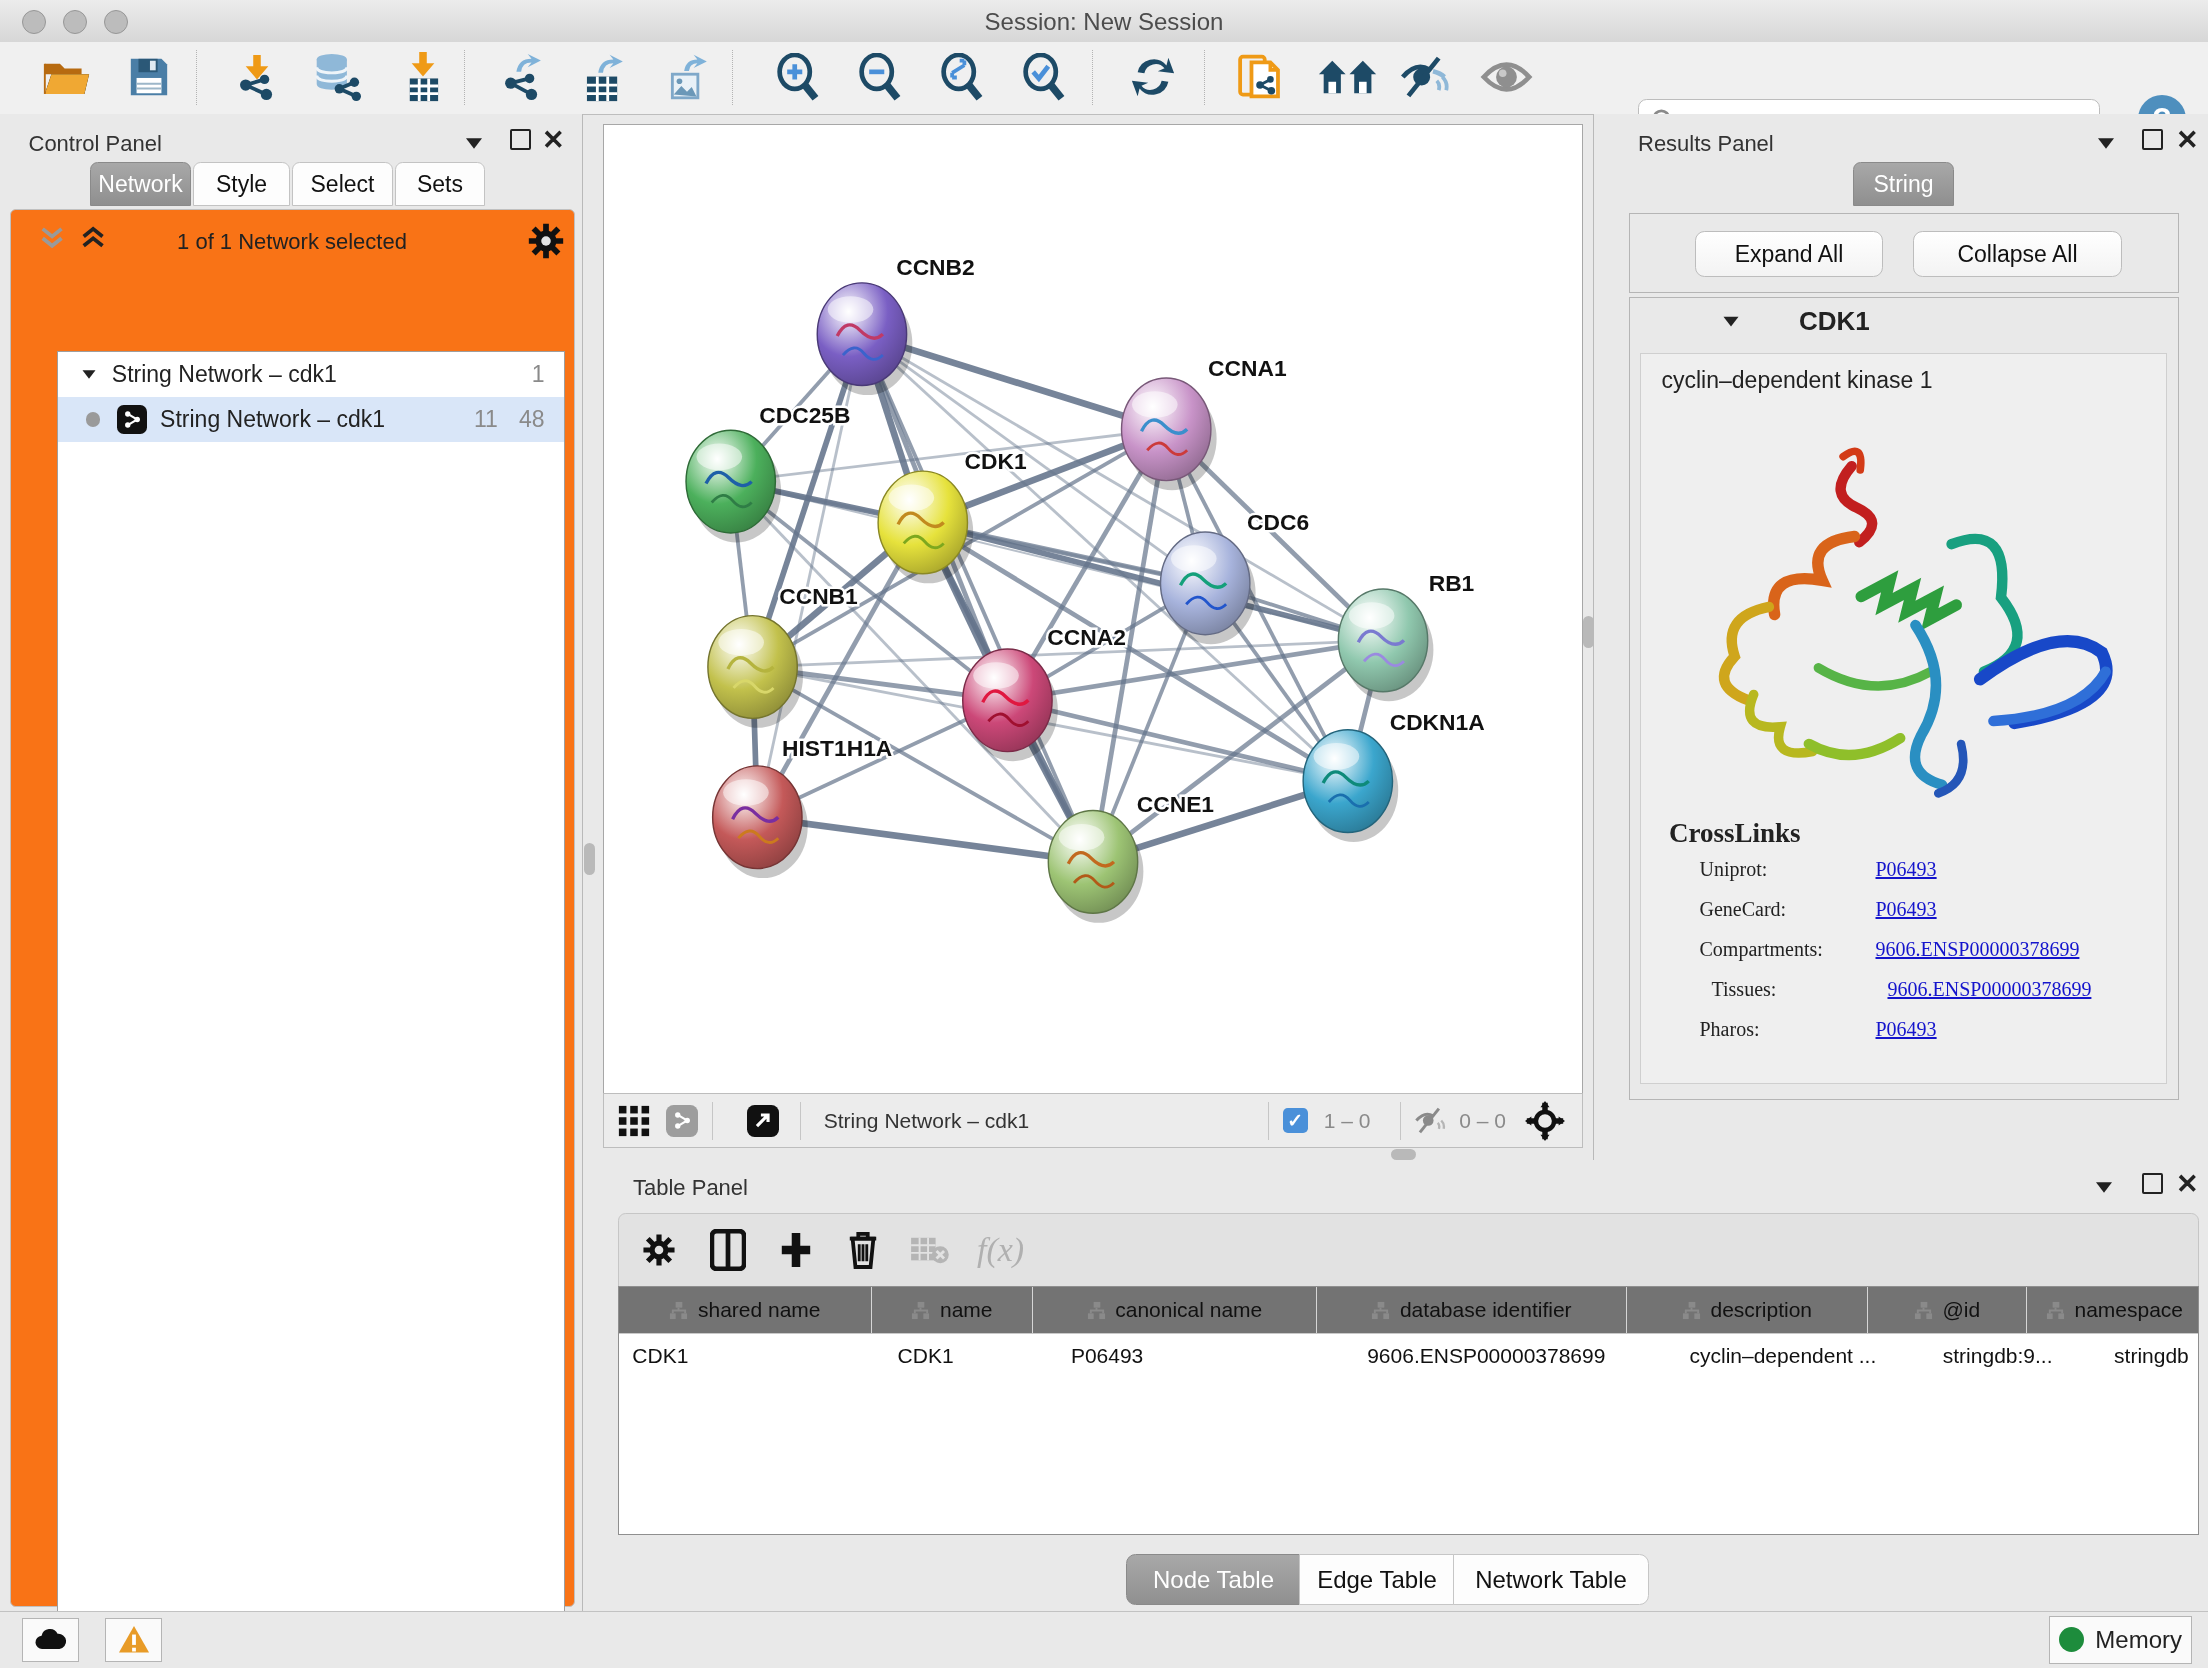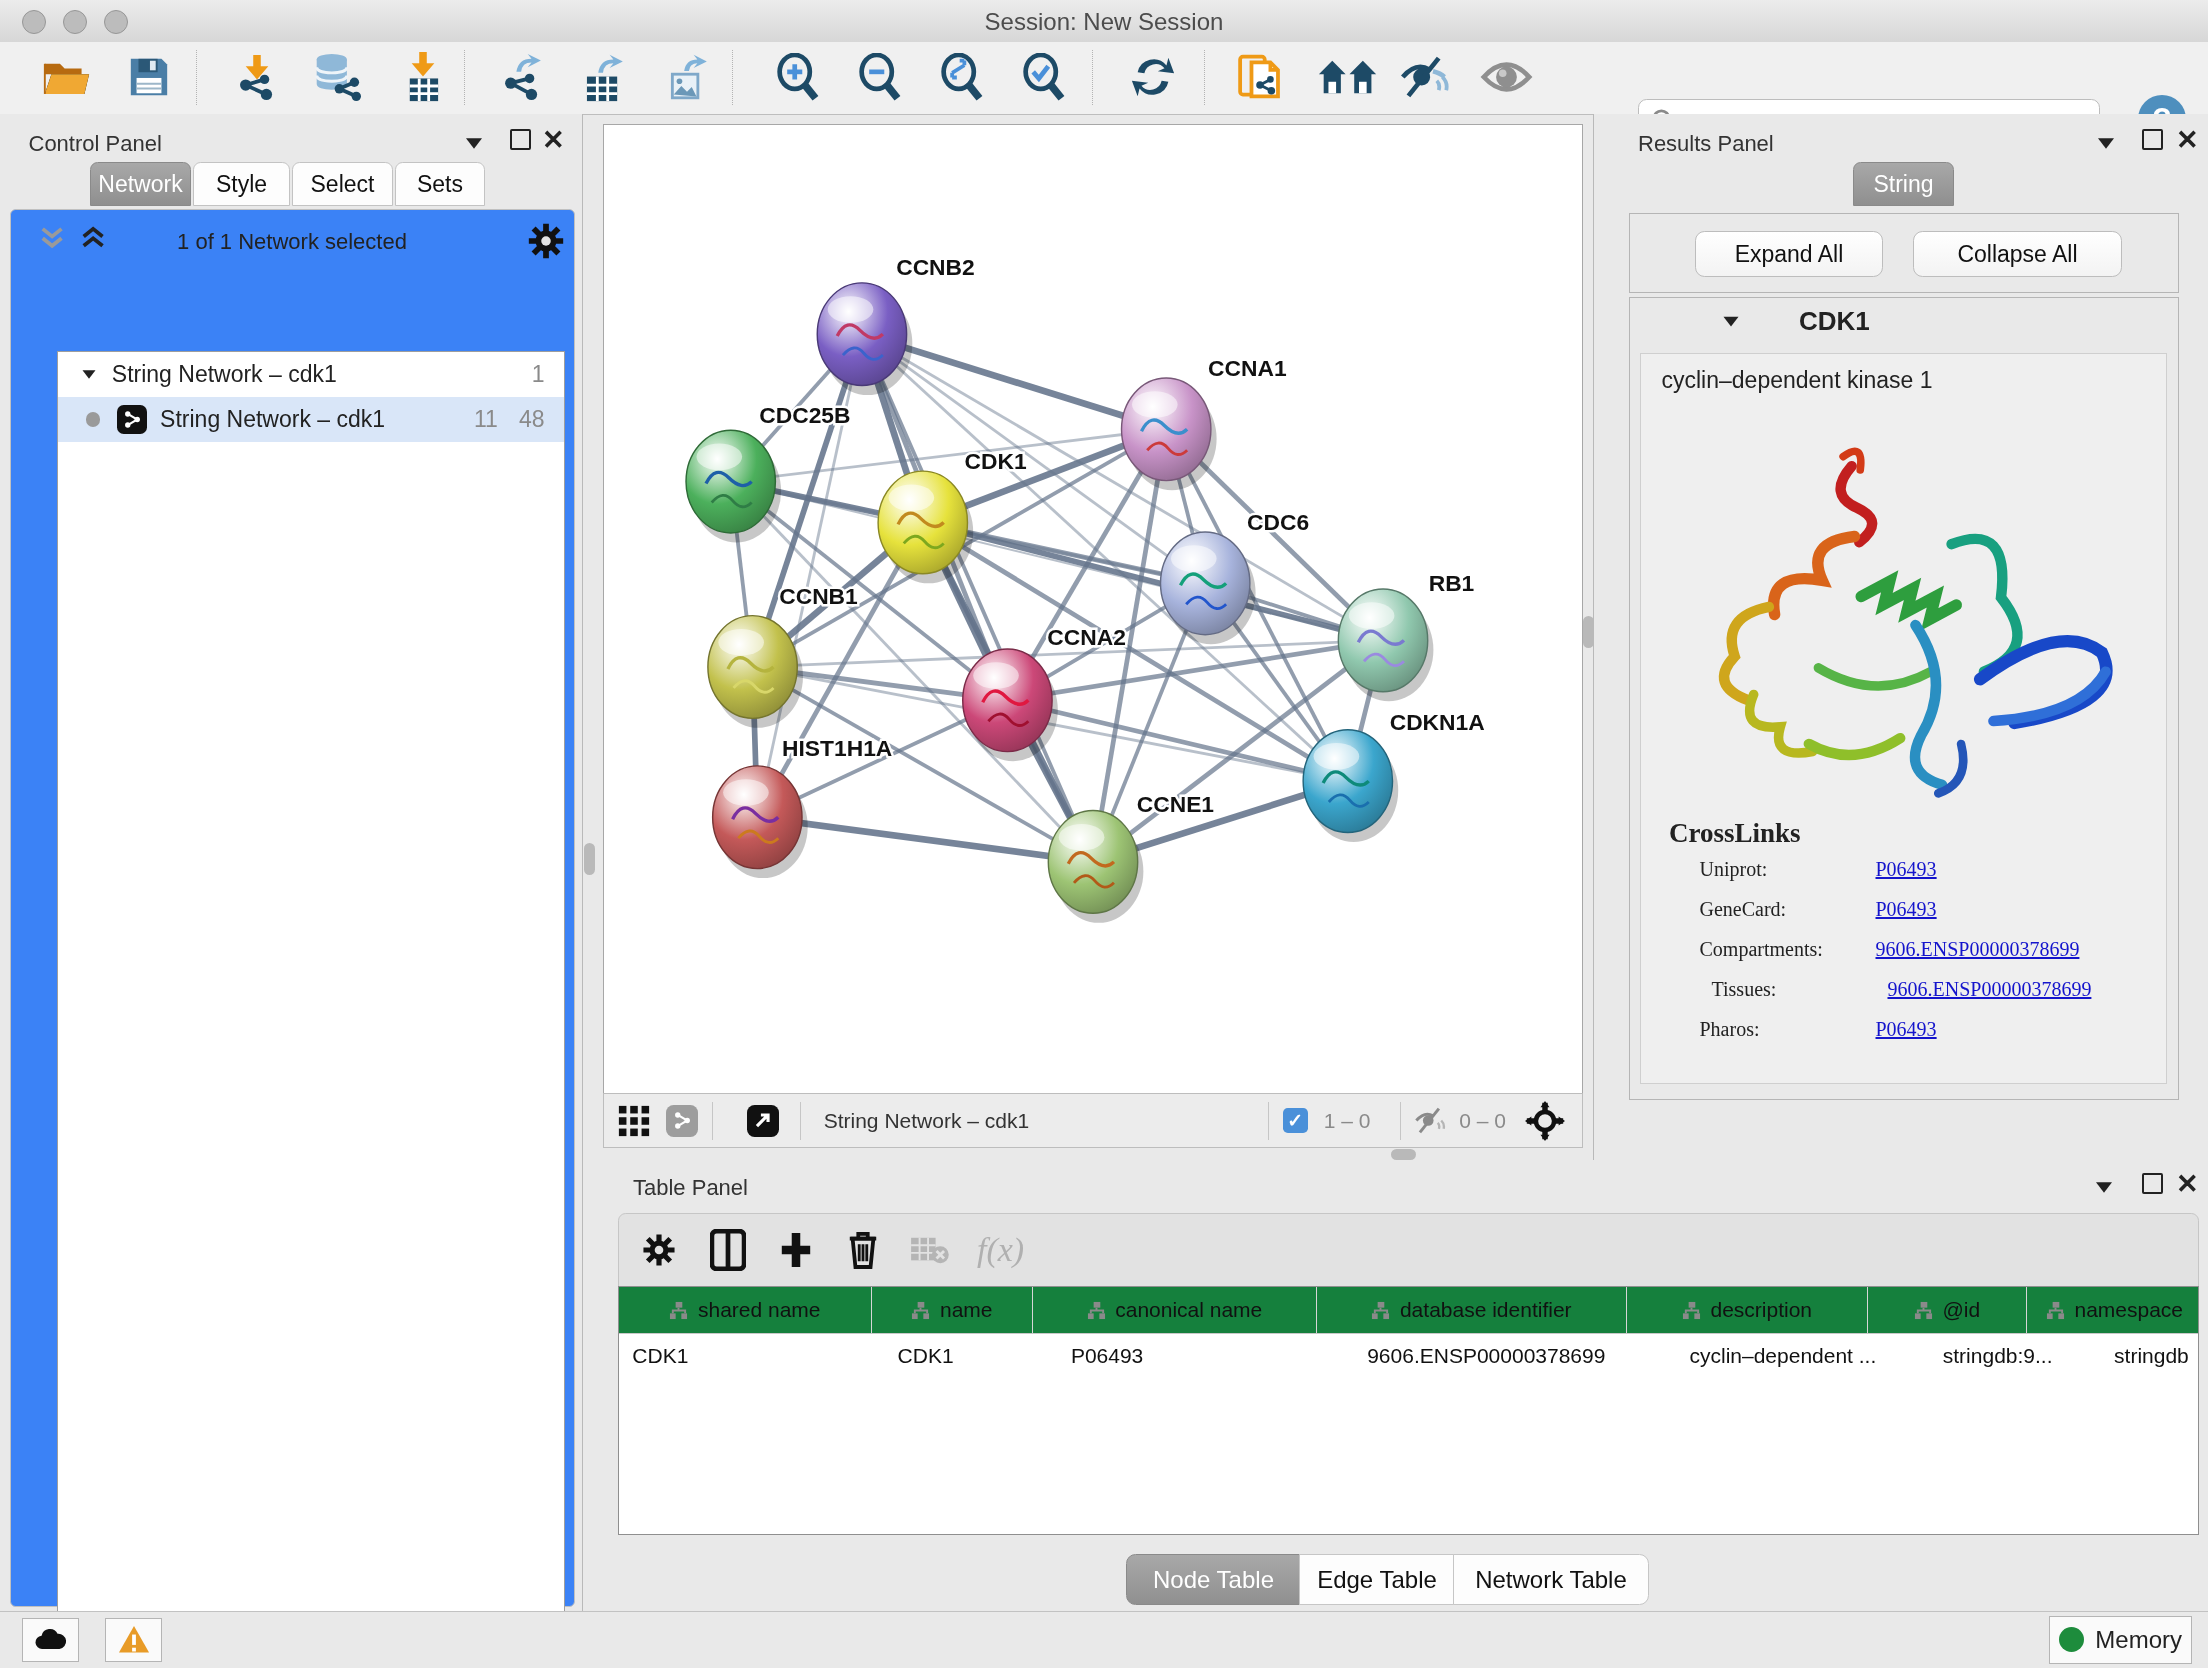--- a/index.html
+++ b/index.html
@@ -29,21 +29,21 @@
   .panel-title{font-size:22px;color:#333;}
   .float-box{width:17px;height:17px;border:2.9px solid #222;border-radius:1.9px;display:inline-block;}
   .tri{display:inline-block;width:0;height:0;border-left:10.5px solid transparent;
     border-right:10.5px solid transparent;border-top:13.3px solid #222;}
   
   #control-panel{left:0;top:114px;width:582px;height:1497px;background:#e9e9e9;
     border-right:1px solid #b9b9b9;}
   .tab{position:absolute;top:0;height:42px;border:1px solid #c3c3c3;background:#fdfdfd;
     border-radius:7.6px 7.6px 0 0;font-size:23px;text-align:center;line-height:42px;color:#111;}
   .tab.active{background:linear-gradient(#a8a8a8,#8f8f8f);color:#fff;border-color:#8a8a8a;}
-  #cp-inner{left:9.5px;top:95px;width:563px;height:1396px;background:#3b82f6;
+  #cp-inner{left:9.5px;top:95px;width:563px;height:1396px;background:#f97316;
     border:1px solid #c0c0c0;border-radius:5.7px;}
   #cp-list{left:46px;top:141px;width:506px;height:1313px;background:#fff;border:1px solid #9e9e9e;}
   .tree-row{position:relative;height:45px;display:flex;align-items:center;font-size:23px;}
   .tree-row.selected{background:#d9e6f8;}
   .count{color:#8a8a8a;}
   .share-badge{width:29.5px;height:29.5px;border-radius:6.7px;background:#111;display:inline-flex;
     align-items:center;justify-content:center;}
   
   #canvas-wrap{left:603px;top:124px;width:978px;height:968px;background:#fff;
     border:1px solid #a7a7a7;}
@@ -67,21 +67,21 @@
   #cdk1-inner{position:absolute;left:9.5px;top:55px;width:525px;height:729px;background:#efefef;
     border:1px solid #cfcfcf;}
   .serif{font-family:"Liberation Serif",serif;}
   .xlink{color:#1414cc;text-decoration:underline;}
   
   #table-panel{left:603px;top:1160px;width:1605px;height:451px;background:#e9e9e9;}
   #tp-toolbar{position:absolute;left:15px;top:53px;width:1579px;height:72px;background:#e2e2e2;
     border:1px solid #c6c6c6;border-radius:7.6px 7.6px 0 0;display:flex;align-items:center;}
   #tp-table{position:absolute;left:15px;top:126px;width:1579px;height:247px;background:#fff;
     border:1.9px solid #8f8f8f;overflow:hidden;}
-  .th-row{display:flex;background:#15803d;border-bottom:1px solid #c9c9c9;height:46px;}
+  .th-row{display:flex;background:#737373;border-bottom:1px solid #c9c9c9;height:46px;}
   .th{display:flex;align-items:center;justify-content:center;gap:9.5px;font-size:21px;color:#111;
     border-right:1px solid #d6d6d6;overflow:hidden;white-space:nowrap;flex:none;}
   .td-row{display:flex;height:44px;}
   .td{font-size:21px;color:#111;display:flex;align-items:center;padding-left:13.3px;
     overflow:hidden;white-space:nowrap;flex:none;}
   .bottom-tab{position:absolute;top:0;height:49px;border:1px solid #c6c6c6;background:#fdfdfd;
     font-size:24px;text-align:center;line-height:49px;color:#111;}
   .bottom-tab.active{background:linear-gradient(#a8a8a8,#909090);color:#fff;border-color:#8a8a8a;}
   
   #statusbar{left:0;top:1611px;width:2208px;height:57px;background:#e9e9e9;border-top:1px solid #c2c2c2;}

